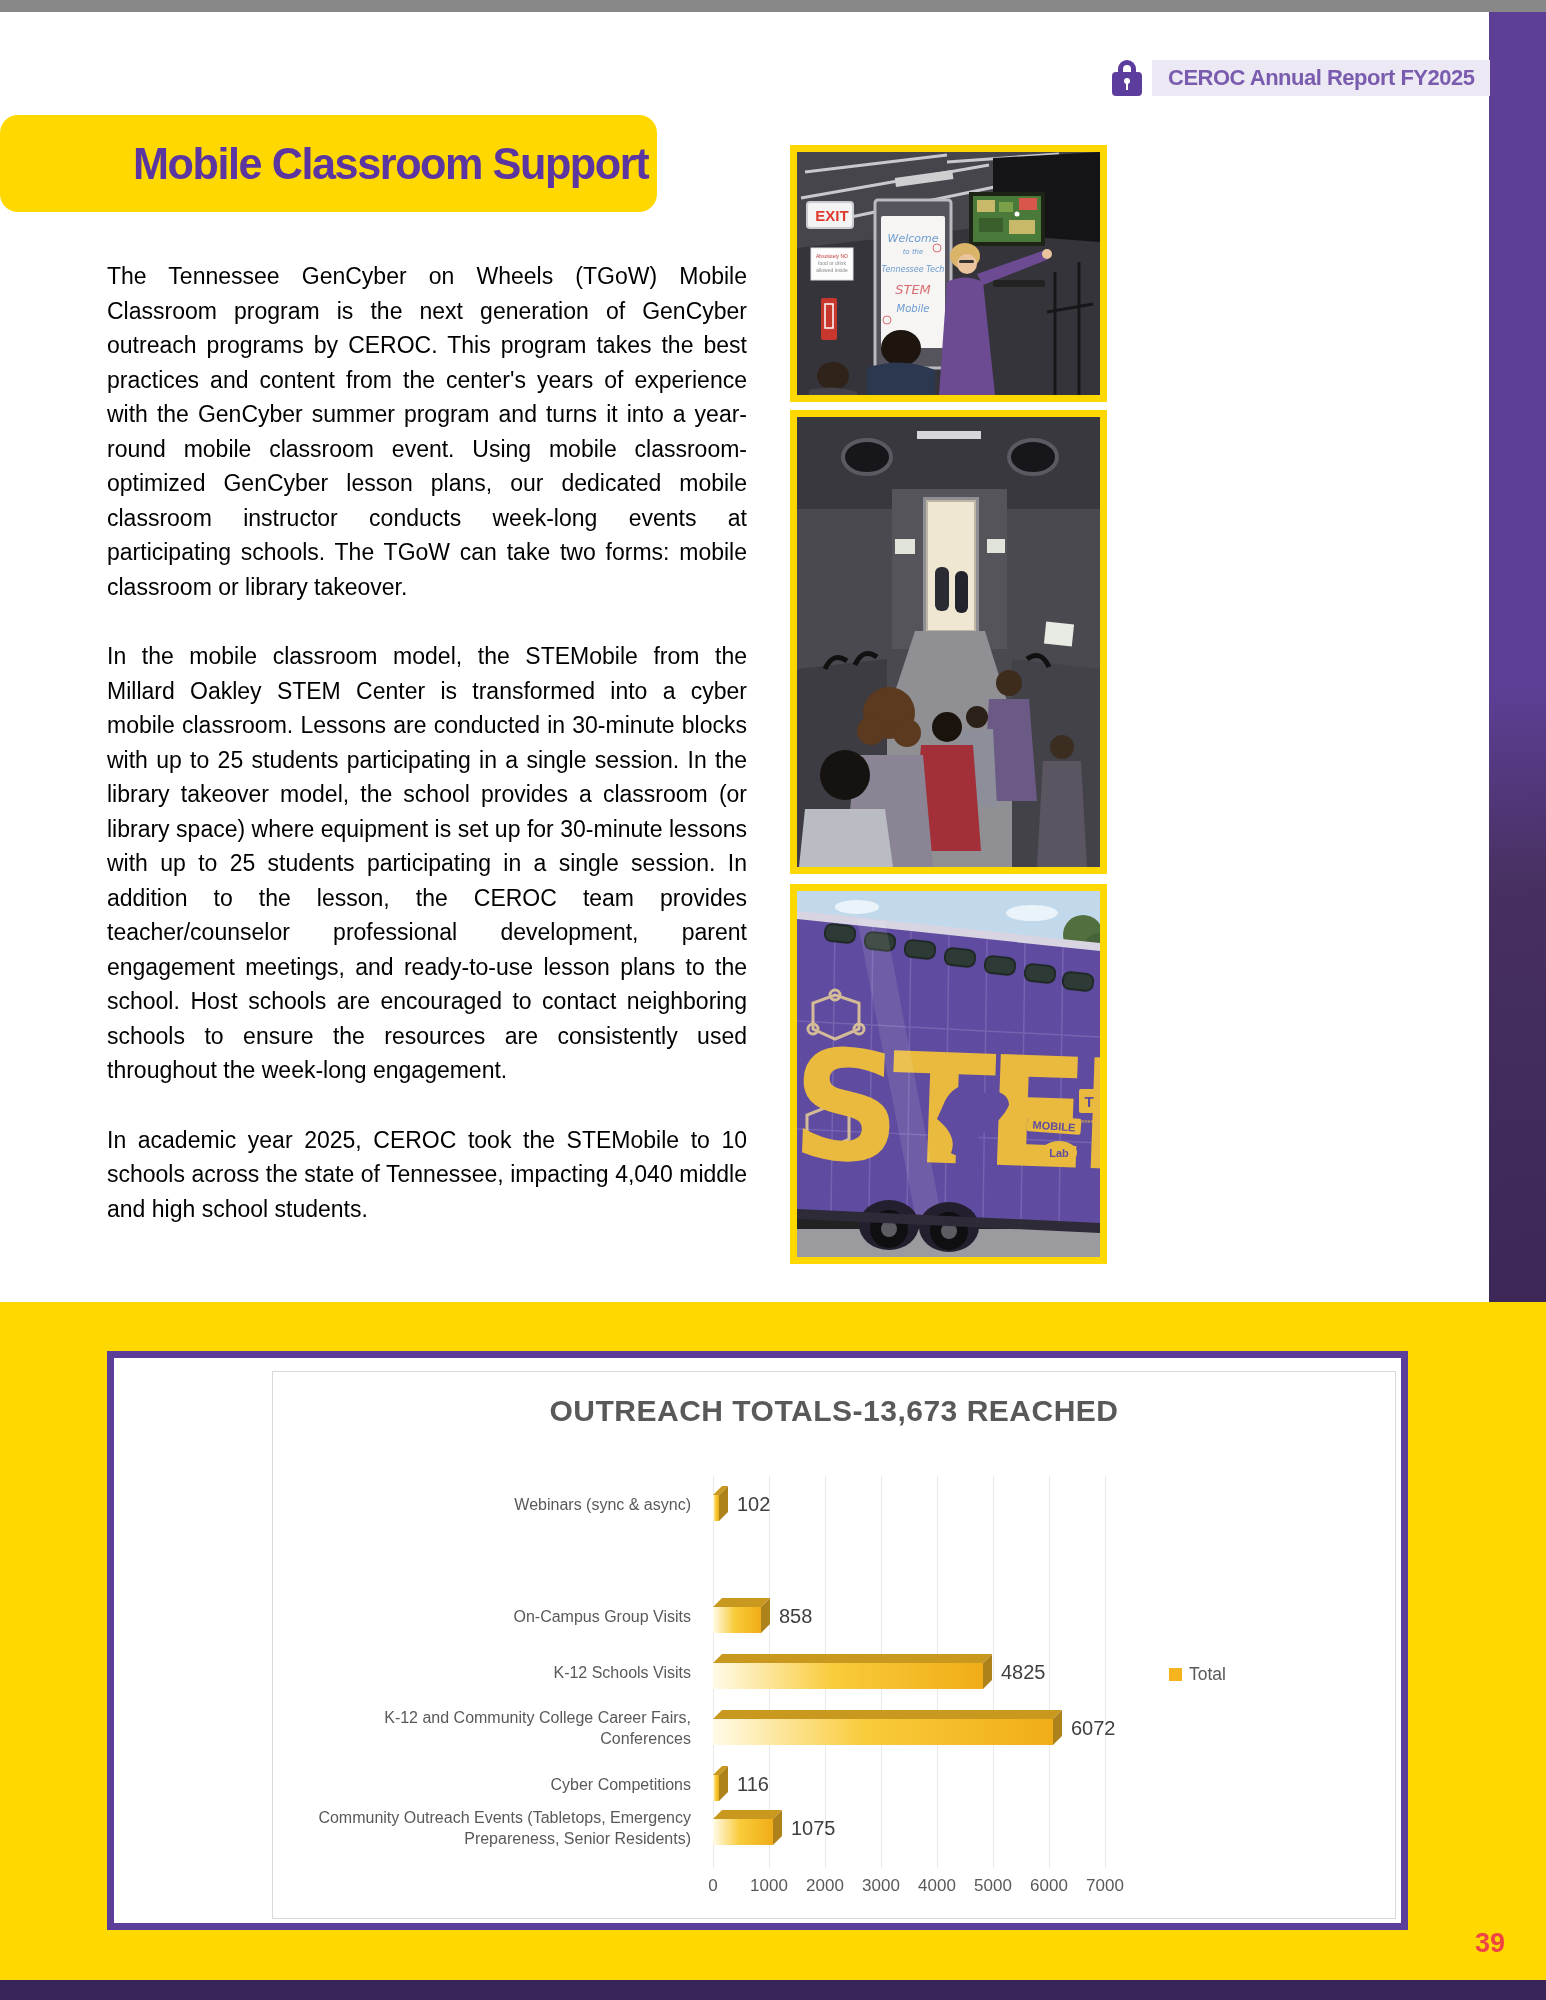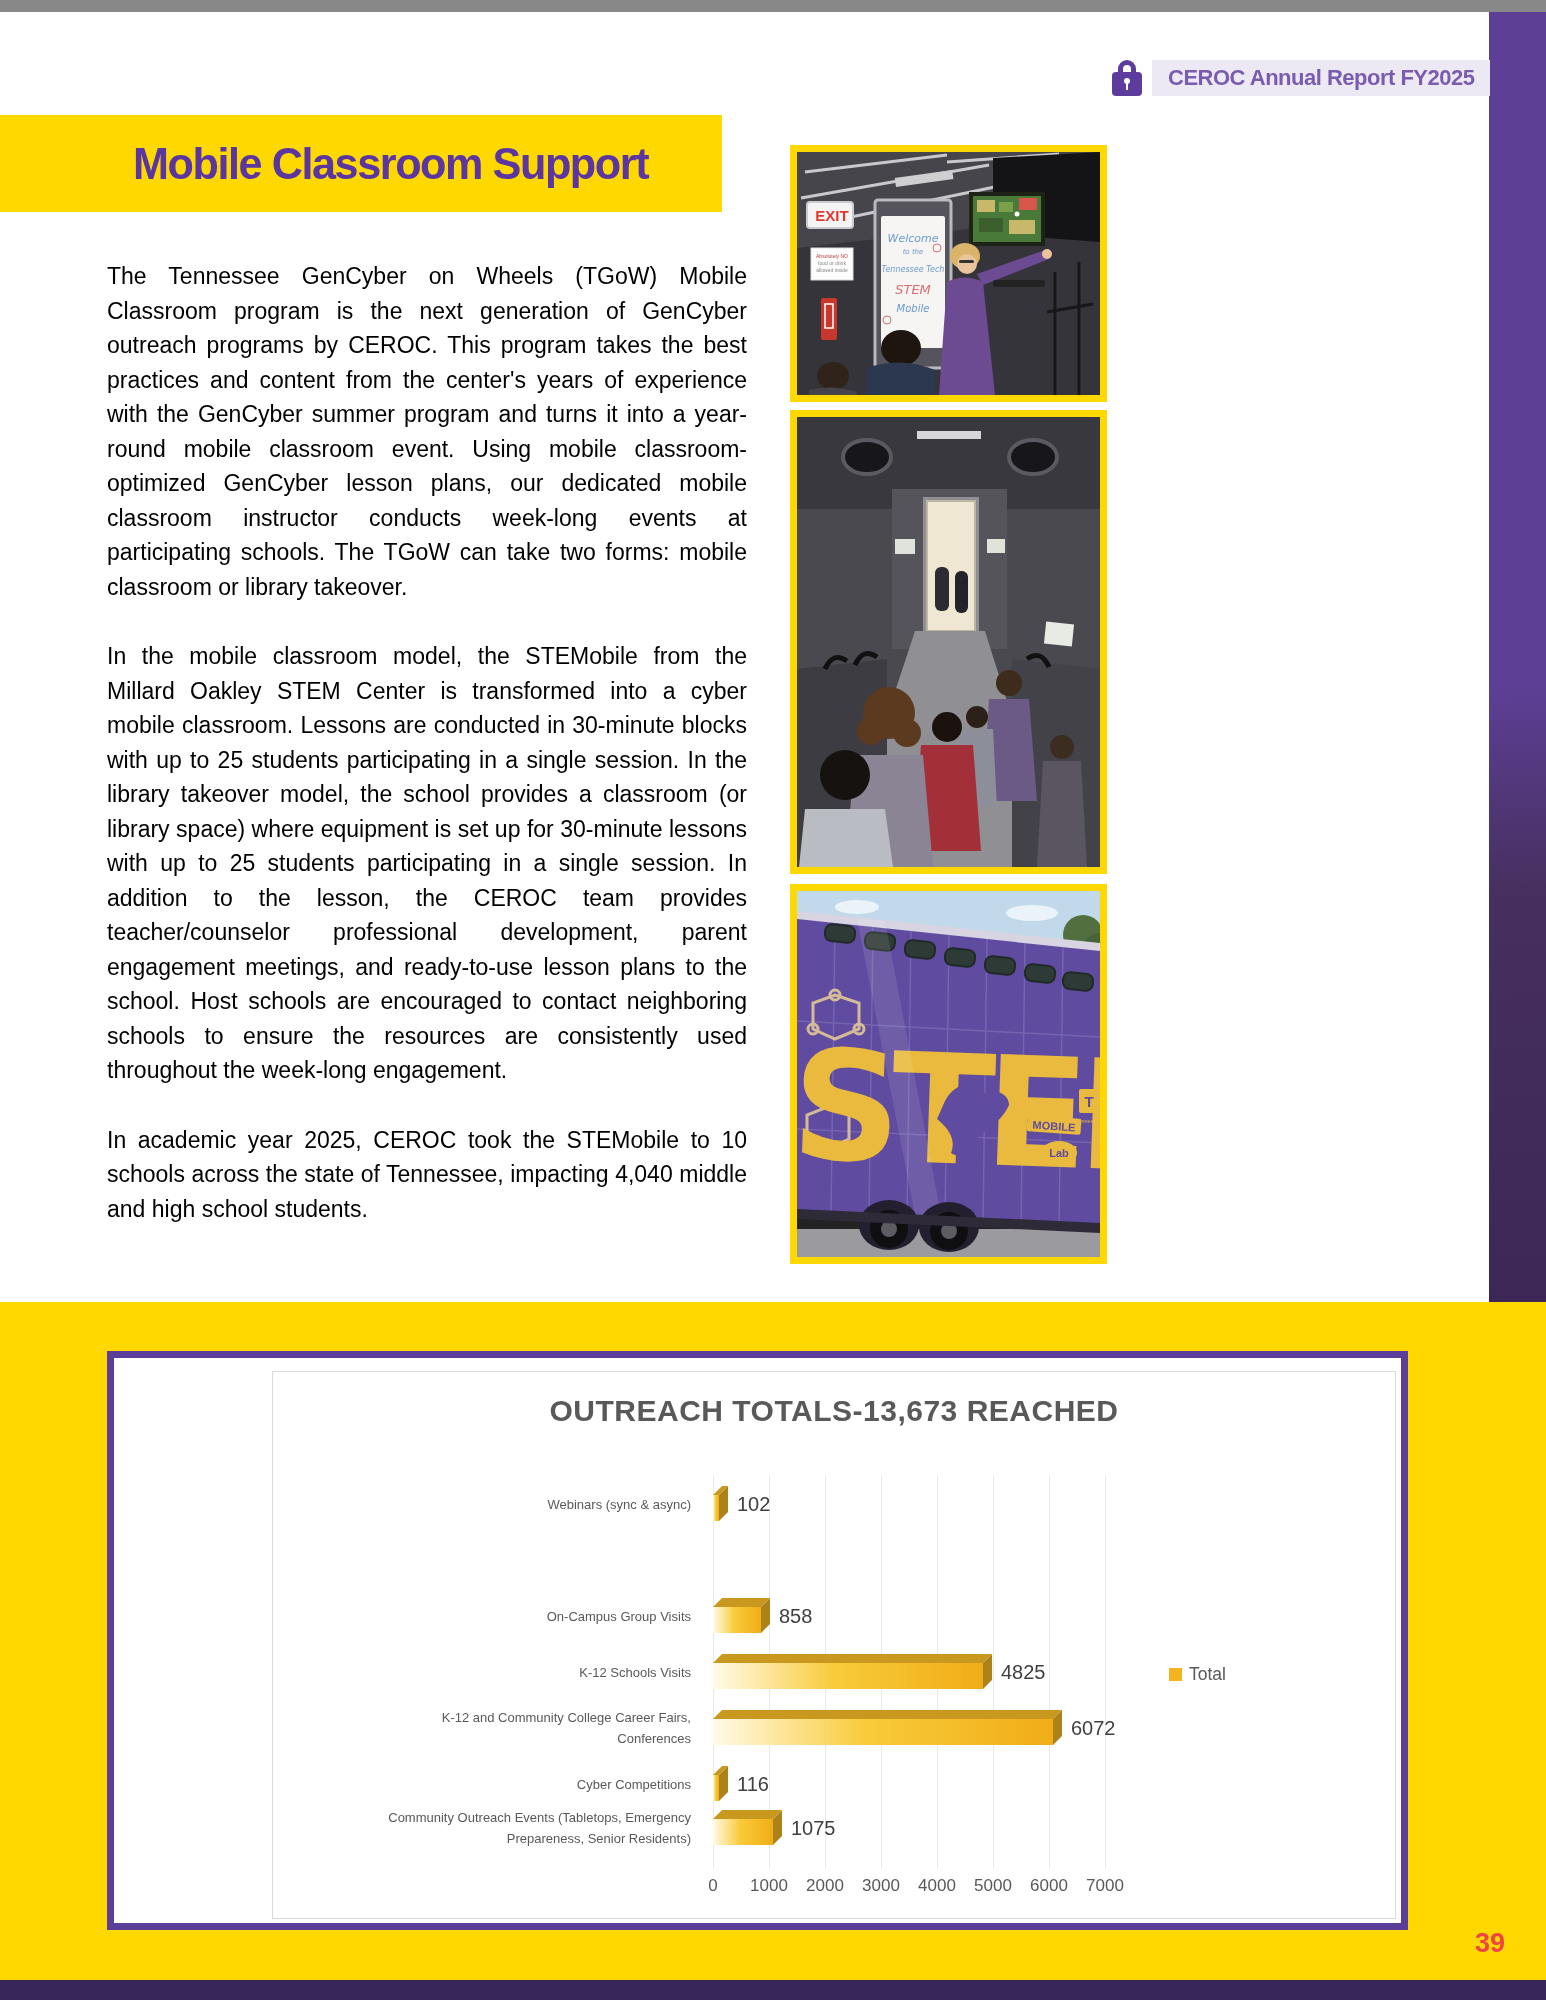--- a/index.html
+++ b/index.html
@@ -19,22 +19,22 @@
   .lock .shackle{position:absolute;left:6px;top:0;width:18px;height:16px;border:5px solid #5c3d9e;border-bottom:none;border-radius:10px 10px 0 0;box-sizing:border-box;}
   .lock .body{position:absolute;left:0;top:12px;width:30px;height:24px;background:#5c3d9e;border-radius:4px;}
   .lock .keyhole{position:absolute;left:12px;top:18px;width:6px;height:6px;background:#fff;border-radius:50%;}
   .lock .keystem{position:absolute;left:14px;top:23px;width:2px;height:7px;background:#fff;}
   .header-label{
     background:#ece8f4;color:#7a5caf;font-weight:bold;font-size:22px;letter-spacing:-0.5px;
     padding:5px 16px;white-space:nowrap;
   }
   
   .title-banner{
-    position:absolute;left:0;top:103px;width:722px;height:97px;background:#ffd800;
-    display:flex;align-items:center;
+    position:absolute;left:0;top:103px;width:657px;height:97px;background:#ffd800;
+    display:flex;align-items:center;border-radius:18px;
   }
   .title-banner h1{
     margin:0 0 0 133px;font-size:45px;font-weight:bold;color:#5b36a0;letter-spacing:-1.5px;
     transform:scaleX(0.96);transform-origin:left center;white-space:nowrap;
   }
   
   .article{
     position:absolute;left:107px;top:247px;width:640px;color:#000000;
     font-size:23px;line-height:34.5px;text-align:justify;
   }
@@ -61,21 +61,21 @@
   .chart-title{
     position:absolute;left:0;top:22px;width:100%;text-align:center;
     font-size:30px;font-weight:bold;color:#595959;letter-spacing:0.5px;
   }
   .chart-canvas{position:absolute;left:0;top:104px;width:1122px;height:430px;}
   .gridline{position:absolute;top:0;width:1px;height:392px;background:#e9e9e9;}
   .axis-label{position:absolute;top:400px;width:60px;text-align:center;font-size:17px;color:#595959;}
   .chart-row{position:absolute;left:0;width:100%;height:56px;}
   .chart-cat{
     position:absolute;left:0;top:50%;transform:translateY(-50%);width:418px;
-    text-align:right;font-size:13px;line-height:21px;color:#595959;white-space:pre-line;
+    text-align:right;font-size:16px;line-height:21px;color:#595959;white-space:pre-line;
   }
   .barwrap{position:absolute;top:0;height:56px;}
   .bar-front{position:absolute;left:0;top:19px;height:26px;background:linear-gradient(90deg,#fffbe8 0%,#f9cb3a 45%,#f0ad17 100%);}
   .bar-top{position:absolute;left:0;top:10px;height:9px;background:#c9991f;}
   .bar-side{position:absolute;top:10px;width:9px;height:35px;background:#ae821a;}
   .chart-val{position:absolute;top:50%;transform:translateY(-50%);font-size:20px;color:#3f3f3f;}
   .chart-legend{position:absolute;left:896px;top:292px;display:flex;align-items:center;font-size:17.5px;color:#595959;}
   .legend-swatch{width:13px;height:13px;background:#f5b41d;margin-right:7px;display:inline-block;}
 </style>
 </head>

